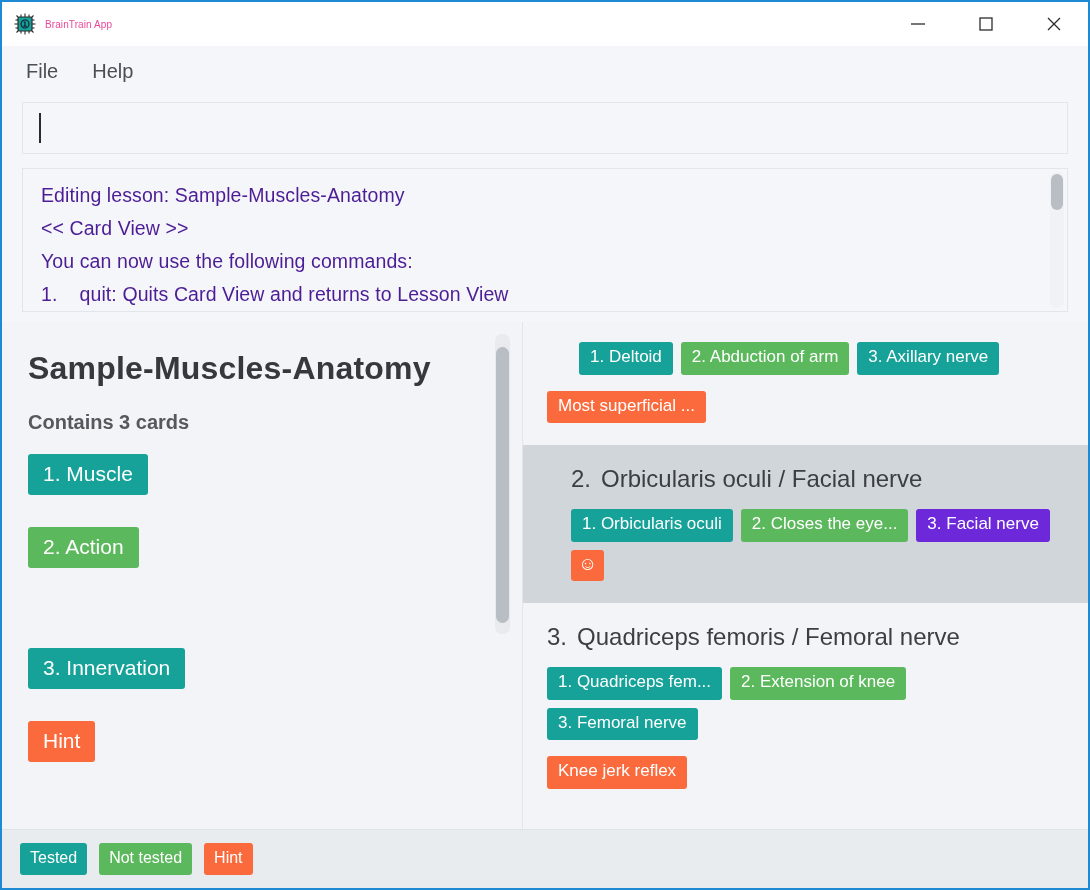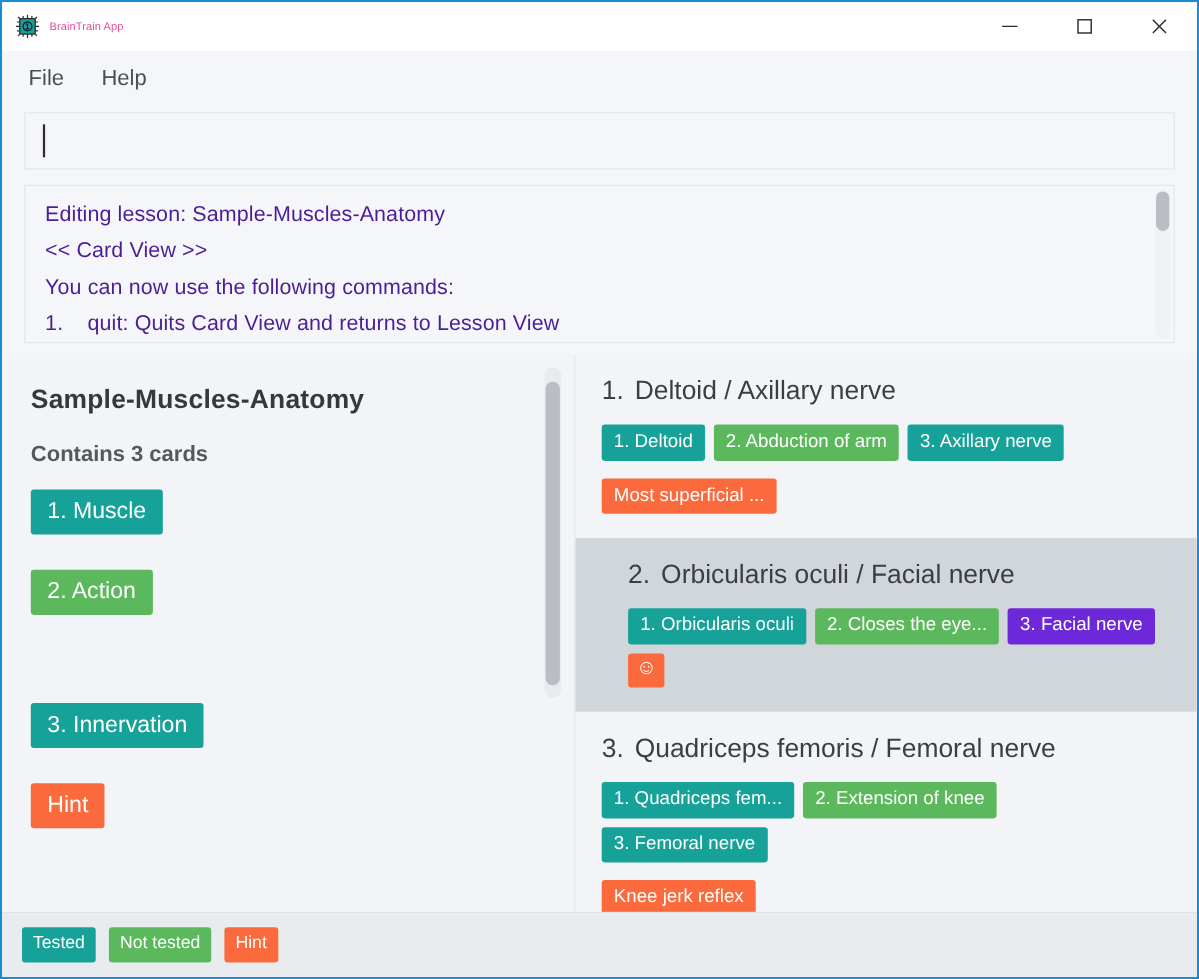--- a/index.html
+++ b/index.html
@@ -171,21 +171,21 @@
   
   .left-panel {
     flex: 0 0 520px;
     background: #f2f4f7;
     position: relative;
     box-sizing: border-box;
     padding: 28px 30px 0 26px;
     overflow: hidden;
   }
   .lesson-title {
-    font-size: 24px;
+    font-size: 32px;
     font-weight: bold;
     color: #35393e;
     letter-spacing: 0.2px;
     margin: 0 0 24px 0;
     white-space: nowrap;
   }
   .lesson-sub {
     font-size: 20px;
     color: #55595e;
     margin: 0 0 20px 0;
@@ -368,25 +368,22 @@
         <div class="chip-lg" style="background: rgb(251, 106, 60);">Hint</div>
       </div>
       <div class="left-scroll">
         <div class="left-thumb"></div>
       </div>
     </div>
 
     <div class="right-panel">
 
       <div class="card">
-        <div class="card-title">
-          <span class="idx">1.</span><span>Deltoid / Axillary nerve</span>
-        </div>
         <div class="chips-row">
-          <span class="chip" style="background: rgb(23, 162, 153);">1. Deltoid</span>
+          <span class="chip" style="background: rgb(23, 162, 153); margin-left: 32px;">1. Deltoid</span>
           <span class="chip" style="background: rgb(92, 184, 92);">2. Abduction of arm</span>
           <span class="chip" style="background: rgb(23, 162, 153);">3. Axillary nerve</span>
           <div style="flex-basis: 100%; height: 0px;"></div>
             <span class="chip chip-break" style="background: rgb(251, 106, 60);">Most superficial ...</span>
         </div>
       </div>
 
       <div class="card selected" style="background: rgb(209, 214, 218); padding-left: 48px;">
         <div class="card-title">
           <span class="idx">2.</span><span>Orbicularis oculi / Facial nerve</span>

